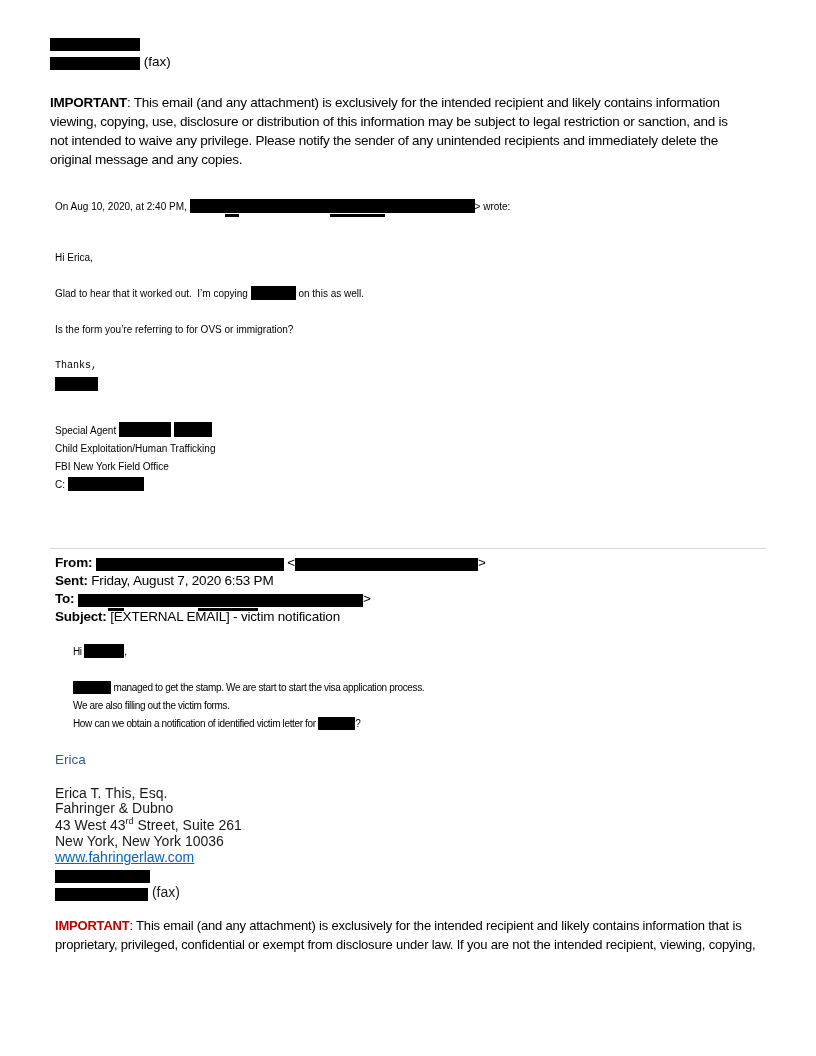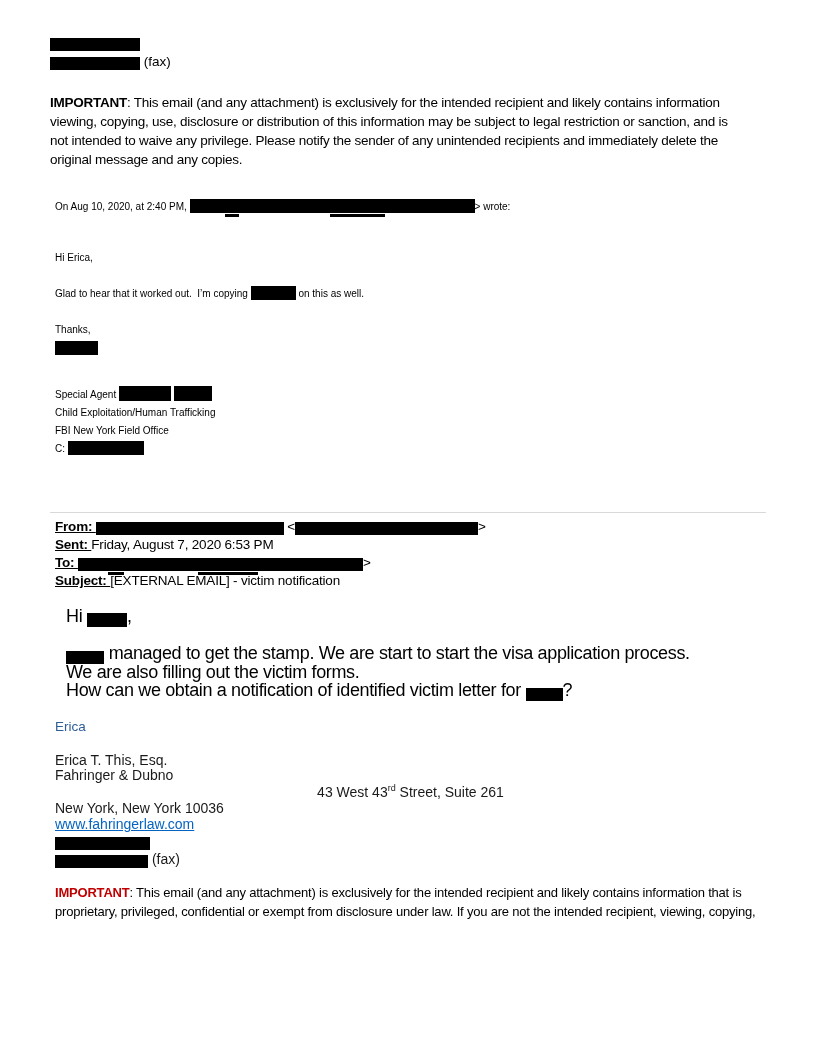--- a/index.html
+++ b/index.html
@@ -22,40 +22,40 @@
               letter-spacing:-0.25px;}
   .disclaimer .lbl{font-weight:bold;}
   .disclaimer-bottom{margin-top:16px;margin-left:5px;font-size:13px;
                      line-height:19px;letter-spacing:-0.2px;}
   .disclaimer-bottom .lbl{font-weight:bold;color:var(--warning_red,#C00000);}
 
   
   .quoted{margin-left:5px;font-size:10px;line-height:18px;}
   .quote-attr{margin-top:29px;}
   .p-line{margin-top:18px;}
-  .thanks-block{margin-top:18px;}
+  .thanks-block{margin-top:18px;font-family:Liberation Mono, monospace;}
   .thanks-block .bar-line{line-height:20px;}
   .sa-block{margin-top:27px;}
 
   .divider{margin:54px 0 0 0;border:none;border-top:1px solid var(--divider_gray,#d9d9d9);width:716px;}
 
   
   .fwd-header{margin-top:5px;margin-left:5px;font-size:13.5px;line-height:18px;
               letter-spacing:-0.2px;}
-  .fwd-header b{letter-spacing:-0.2px;text-decoration:underline;}
+  .fwd-header b{letter-spacing:-0.2px;}
 
   
-  .msg{margin-left:16px;font-size:18px;line-height:18px;letter-spacing:-0.35px;}
+  .msg{margin-left:23px;font-size:10px;line-height:18px;letter-spacing:-0.35px;}
 
   .closing{margin-top:18px;margin-left:5px;font-size:13.5px;line-height:18px;
            color:var(--closing_blue,#2E5D98);}
 
   .signature{margin-top:17px;margin-left:5px;font-size:14px;color:#1a1a1a;}
   .signature .s15{line-height:15px;}
-  .signature .s18{line-height:18px;text-align:center;}
+  .signature .s18{line-height:18px;}
   .signature sup{font-size:9px;line-height:0;}
   .signature a{color:var(--link_blue,#0563C1);text-decoration:underline;line-height:16px;}
   .sig-bars{margin-top:3px;line-height:13px;}
   .sig-bars .row2{margin-top:2px;line-height:16px;}
 </style>
 </head>
 <body>
 
 <div class="page">
 
@@ -79,20 +79,21 @@
     <div class="quote-attr">
       <span data-bind="quote_attribution.prefix">On Aug 10, 2020, at 2:40 PM, </span><span class="bar" style="width:285px;height:14px;"><i style="left:35px;width:14px;"></i><i style="left:140px;width:55px;"></i></span><span data-bind="quote_attribution.suffix">&gt; wrote:</span>
     </div>
 
     <div class="p-line" style="margin-top:33px;" data-bind="reply.greeting">Hi Erica,</div>
 
     <div class="p-line">
       <span data-bind="reply.copy_line_pre">Glad to hear that it worked out.  I’m copying </span><span class="bar" style="width:45px;height:14px;"></span><span data-bind="reply.copy_line_post"> on this as well.</span>
     </div>
 
+    <div class="p-line" data-bind="reply.question">Is the form you’re referring to for OVS or immigration?</div>
 
     <div class="thanks-block">
       <div data-bind="reply.signoff">Thanks,</div>
       <div class="bar-line"><span class="bar" style="width:43px;height:14px;"></span></div>
     </div>
 
     <div class="sa-block">
       <div>
         <span data-bind="reply.title_prefix">Special Agent </span><span class="bar" style="width:52px;height:15px;"></span> <span class="bar" style="width:38px;height:15px;"></span>
       </div>

